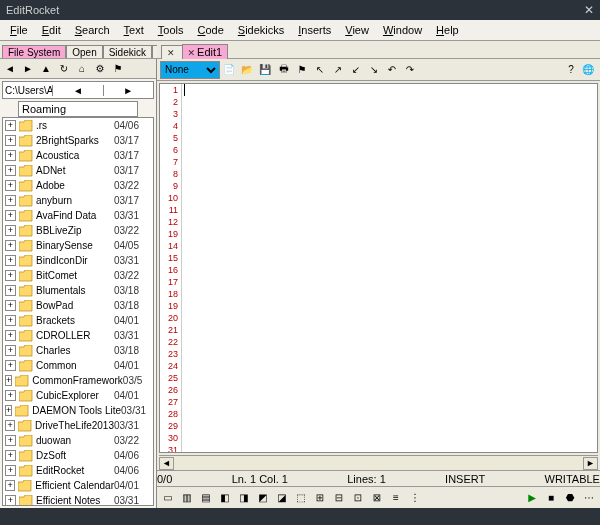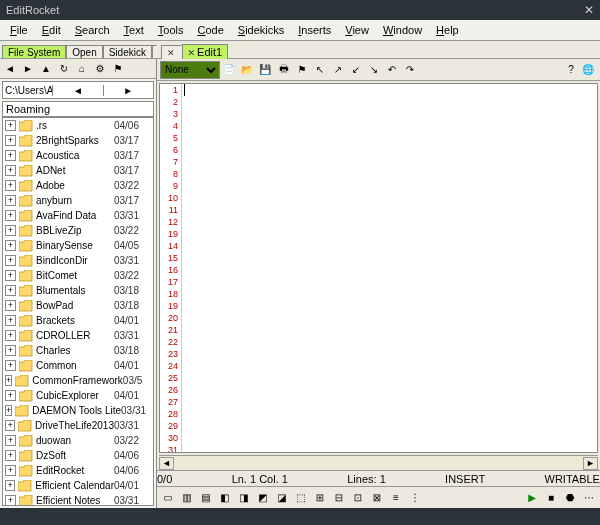--- a/index.html
+++ b/index.html
@@ -7,43 +7,43 @@
 .titlebar{height:20px;background:#2b3239;display:flex;align-items:center;padding:0 6px;color:#d0d0d0}
 .titlebar span{color:#d0d0d0;font-size:11px}
 .titlebar .gap{flex:1}
 .titlebar .x{color:#d0d0d0;font-size:12px;cursor:pointer}
 .menubar{height:21px;background:#f2f0ea;border-bottom:1px solid #999;display:flex;align-items:center;padding:0 4px;gap:2px}
 .menubar span{padding:1px 6px;cursor:pointer}
 .menubar span u{text-decoration:underline}
 .splitrow{display:flex;height:18px;background:#eceadf;border-bottom:1px solid #999}
 .tabset{display:flex;align-items:flex-end;padding-left:2px;gap:0}
 .tab{border:1px solid #888;border-bottom:none;background:#f0eee4;padding:1px 5px;font-size:10px;cursor:pointer;white-space:nowrap;position:relative;top:1px}
-.tab.active{background:#bef264}
+.tab.active{background:#f9a8d4}
 .tab .cx{color:#333;font-size:9px;margin-right:2px}
 .main{display:flex;height:449px}
 .left{width:157px;background:#f5f3eb;border-right:1px solid #888;display:flex;flex-direction:column}
 .right{flex:1;display:flex;flex-direction:column;background:#eceadf}
 .ltoolbar{height:20px;border-bottom:1px solid #999;display:flex;align-items:center;padding:0 2px;gap:2px;background:#eceadf}
 .ico{width:16px;height:16px;display:inline-flex;align-items:center;justify-content:center;font-size:10px;cursor:pointer;border:1px solid transparent}
 .path{height:18px;border:1px solid #888;background:#fff;margin:2px;display:flex;align-items:center}
 .path span{font-size:10px;padding:0 2px;overflow:hidden;white-space:nowrap;flex:1}
 .path .arr{width:14px;text-align:center;border-left:1px solid #888;cursor:pointer}
-.hdr{height:16px;border:1px solid #888;background:#fff;margin:0 2px;display:flex;align-items:center;padding:0 3px;font-size:10px}
+.hdr{height:16px;border:1px solid #888;background:#fff;margin:0 18px;display:flex;align-items:center;padding:0 3px;font-size:10px}
 .tree{flex:1;overflow:auto;background:#fff;border:1px solid #888;margin:0 2px 2px 2px}
 .tree::-webkit-scrollbar{width:15px}
 .tree::-webkit-scrollbar-track{background:#ece9d8}
 .tree::-webkit-scrollbar-thumb{background:#c8c4b4;border:1px solid #999}
 .node{display:flex;align-items:center;height:15px;padding-left:2px;cursor:pointer;white-space:nowrap}
 .node .exp{width:11px;height:11px;border:1px solid #888;background:#fff;font-size:9px;line-height:9px;text-align:center;margin-right:3px}
 .node .fold{width:14px;height:12px;margin-right:3px}
 .node .fold svg{display:block}
 .node .nm{flex:1;font-size:10px}
 .node .dt{font-size:10px;color:#333;padding-right:14px}
 .rtoolbar{height:22px;border-bottom:1px solid #999;display:flex;align-items:center;padding:0 3px;gap:2px;background:#eceadf}
-.sel{height:18px;border:1px solid #888;background:#4d7c0f;font-size:10px;width:60px}
+.sel{height:18px;border:1px solid #888;background:#0ea5e9;font-size:10px;width:60px}
 .editwrap{flex:1;display:flex;background:#fff;border:1px solid #888;margin:2px;overflow:hidden}
 .gutter{width:22px;background:#fff;border-right:1px solid #ccc;overflow:hidden}
 .gutter div{height:12px;font-size:9px;color:#b00;text-align:right;padding-right:3px;line-height:12px}
 .editor{flex:1;background:#fff;position:relative}
 .editor .caret{position:absolute;left:2px;top:0;width:1px;height:12px;background:#000}
 .hsb{height:15px;background:#ece9d8;border-top:1px solid #999;display:flex;align-items:center;margin:0 2px}
 .hsb .ab{width:15px;height:13px;border:1px solid #999;background:#ece9d8;text-align:center;font-size:9px;line-height:11px;cursor:pointer}
 .hsb .trk{flex:1;height:13px;background:#ece9d8}
 .status{height:16px;background:#eceadf;border-top:1px solid #999;display:flex;align-items:center;justify-content:space-between;gap:10px;font-size:10px;color:#000}
 .btoolbar{height:22px;background:#eceadf;border-top:1px solid #999;display:flex;align-items:center;padding:0 3px;gap:3px}

